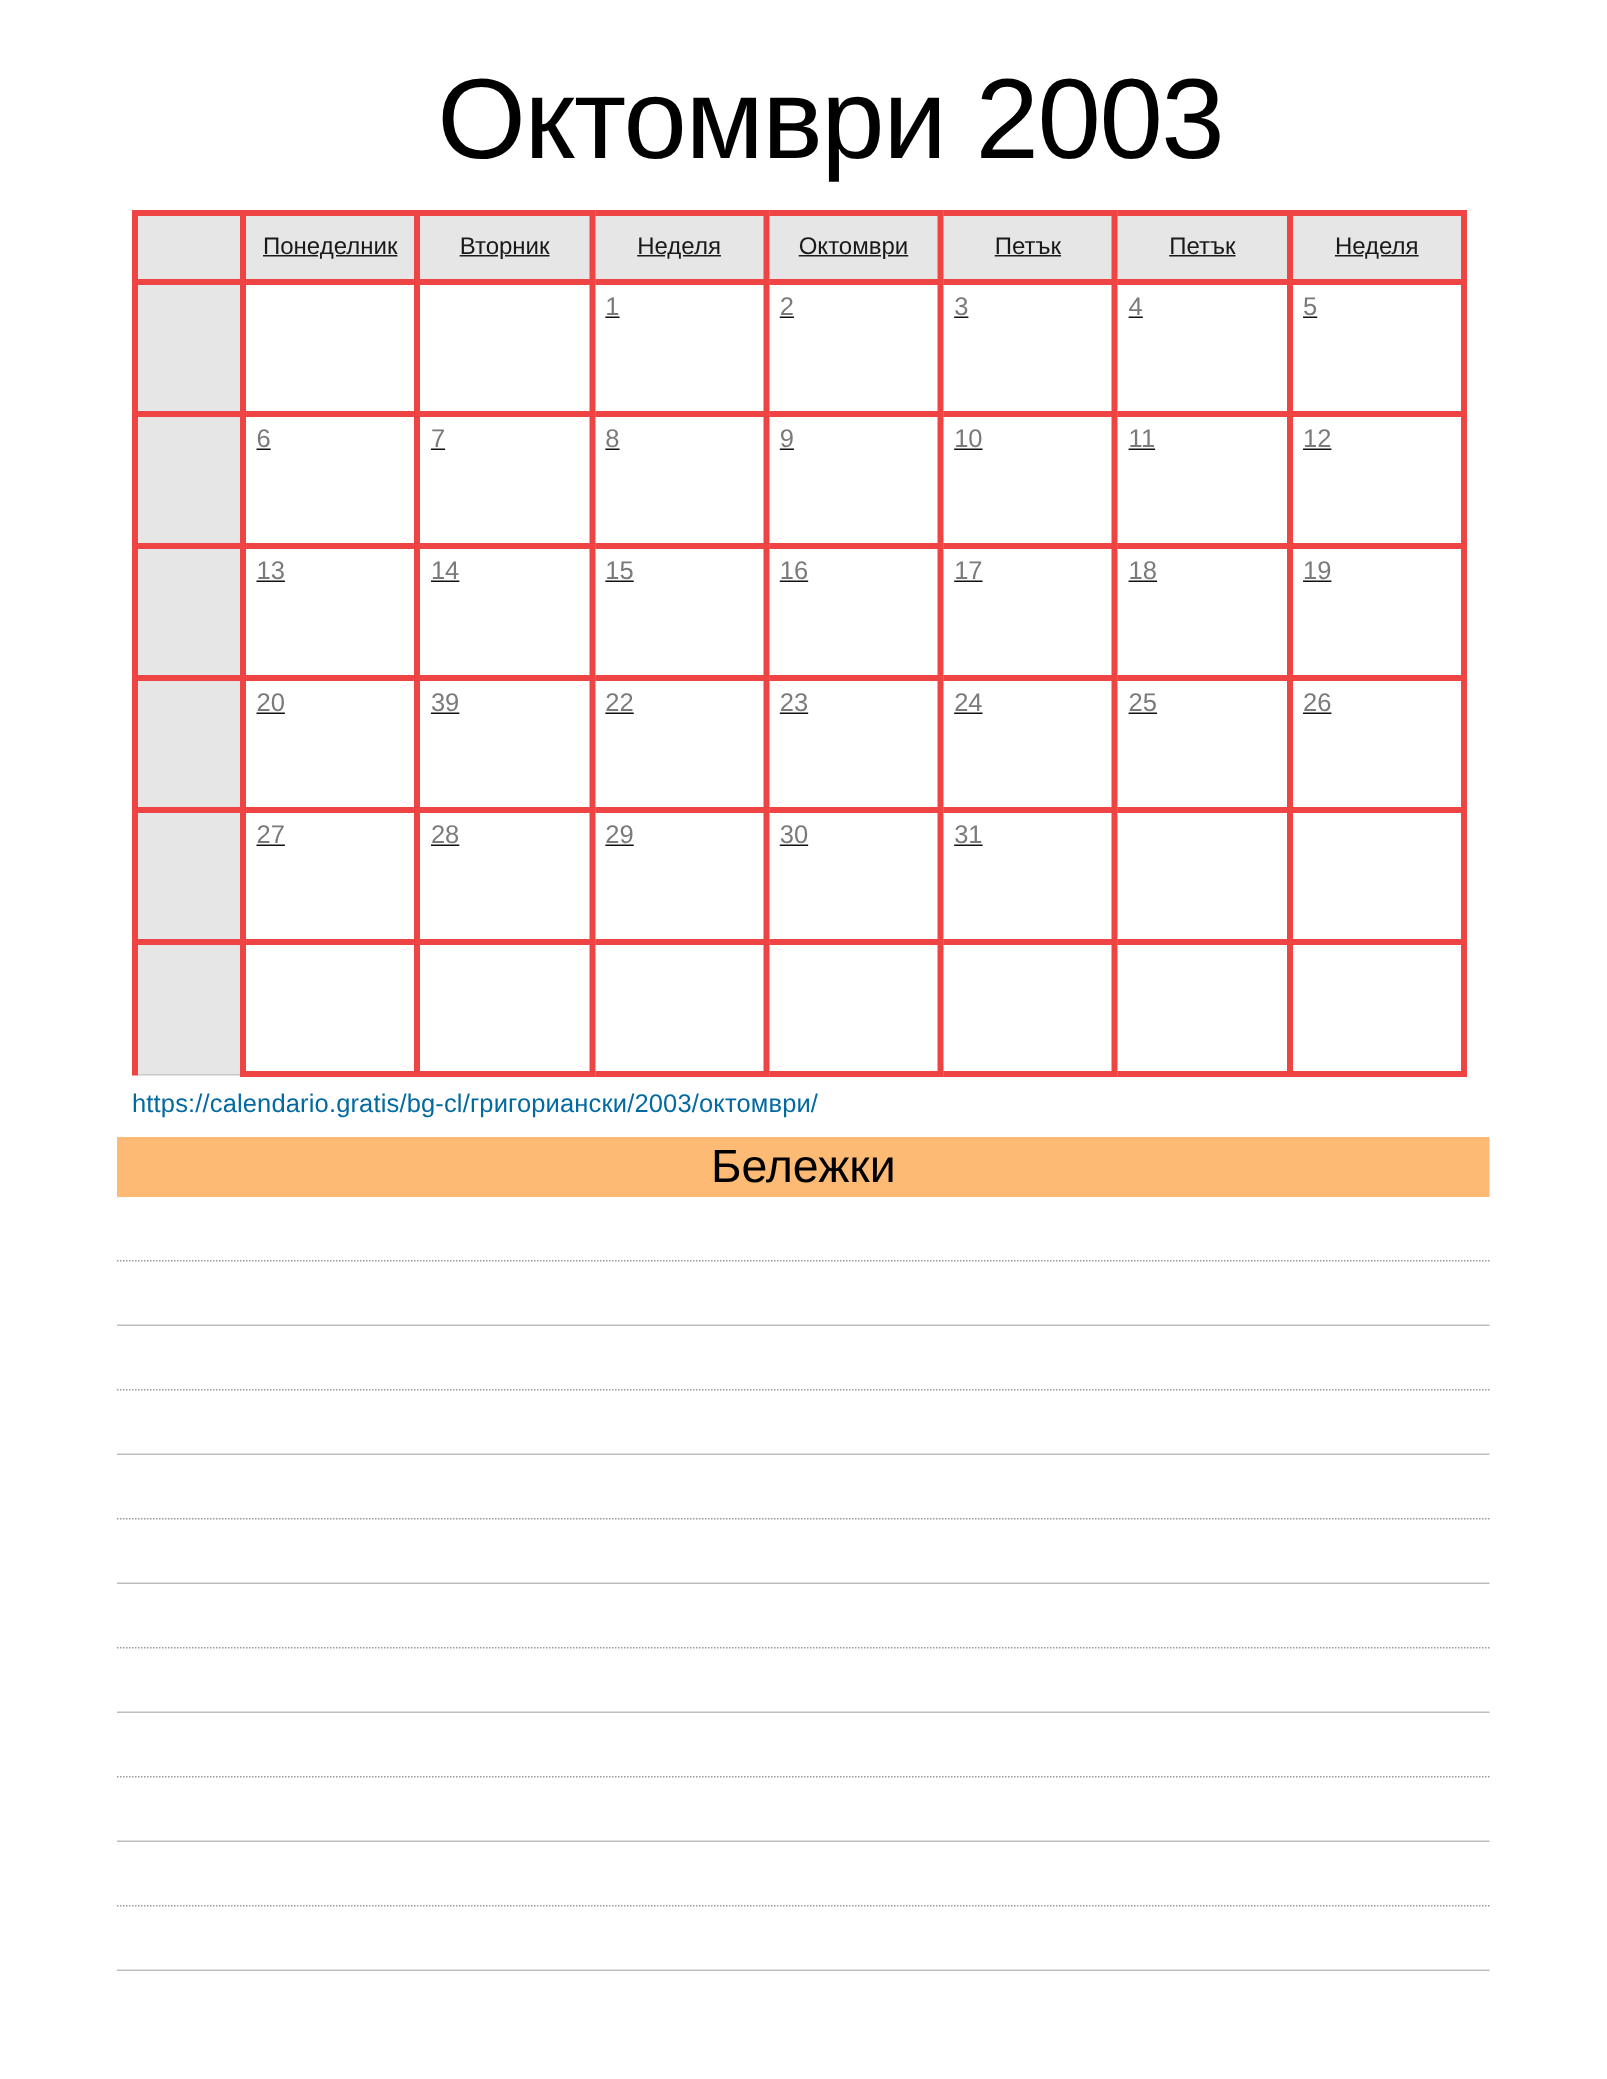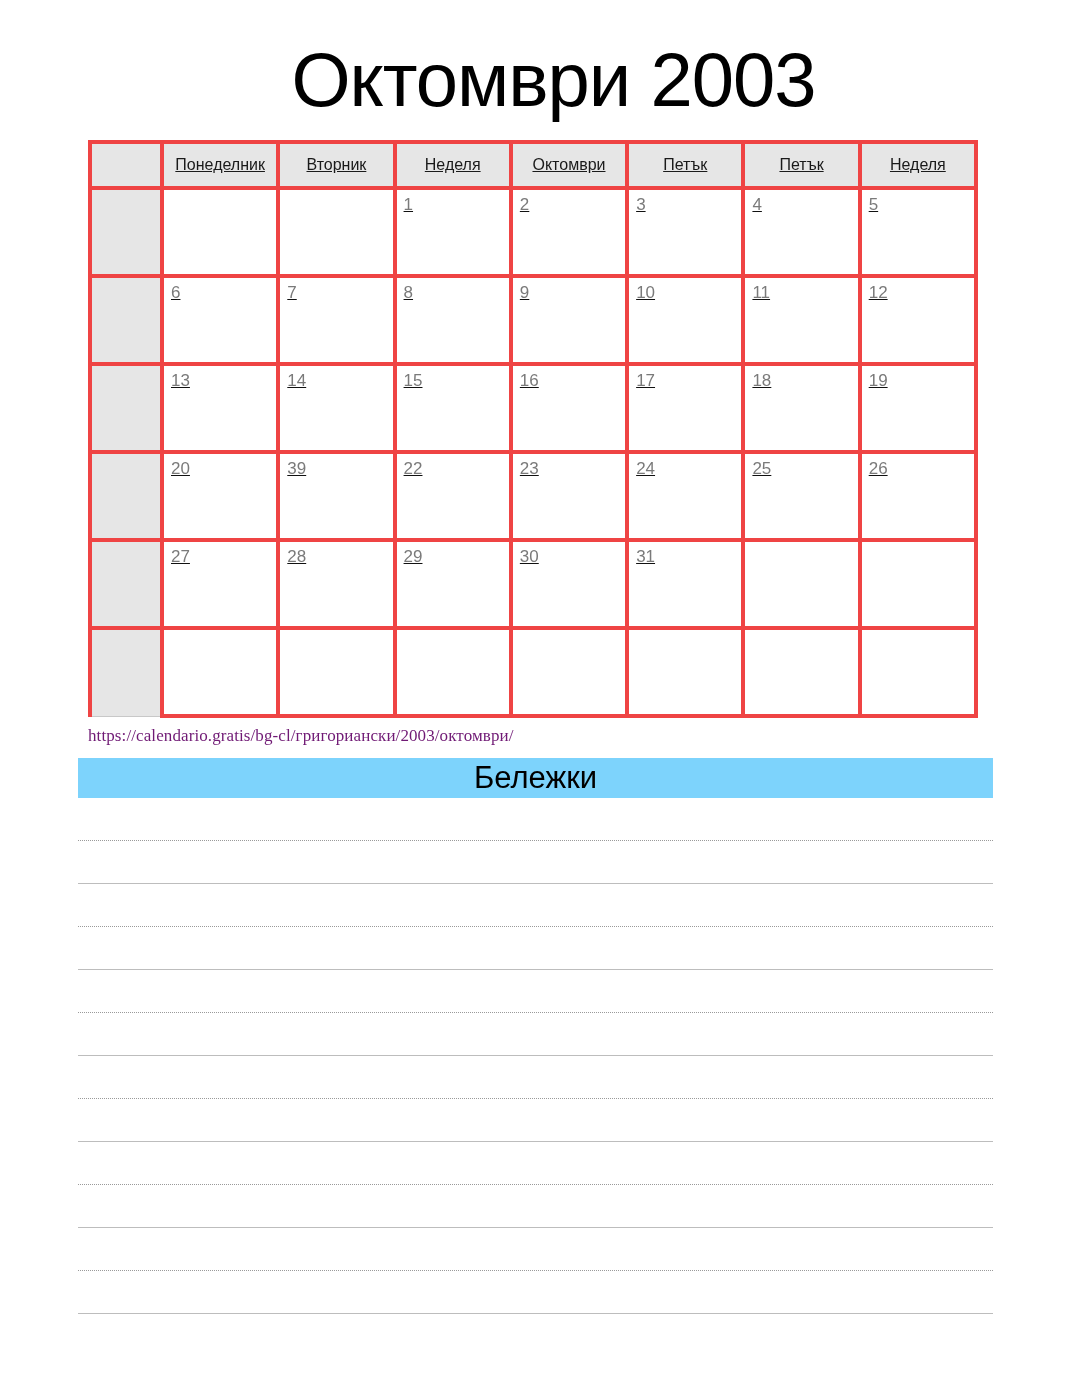--- a/index.html
+++ b/index.html
@@ -80,27 +80,26 @@
   td.day .num {
     display: block;
     font-size: 17px;
     color: #7a7a7a;
     padding: 6px 0 0 7px;
     line-height: 1;
   }
   .url {
     margin: 8px 0 0 88px;
     font-size: 17px;
-    color: #701a75;
+    color: #0369a1;
     letter-spacing: 0.1px;
-    font-family: Liberation Serif, serif;
   }
   .notes-header {
     margin: 12px 78px 0 78px;
-    background: #7dd3fc;
+    background: #fdba74;
     height: 40px;
     text-align: center;
     font-size: 31px;
     line-height: 40px;
     color: #000000;
   }
   .notes-lines {
     margin: 0 78px 0 78px;
   }
   .notes-line {

